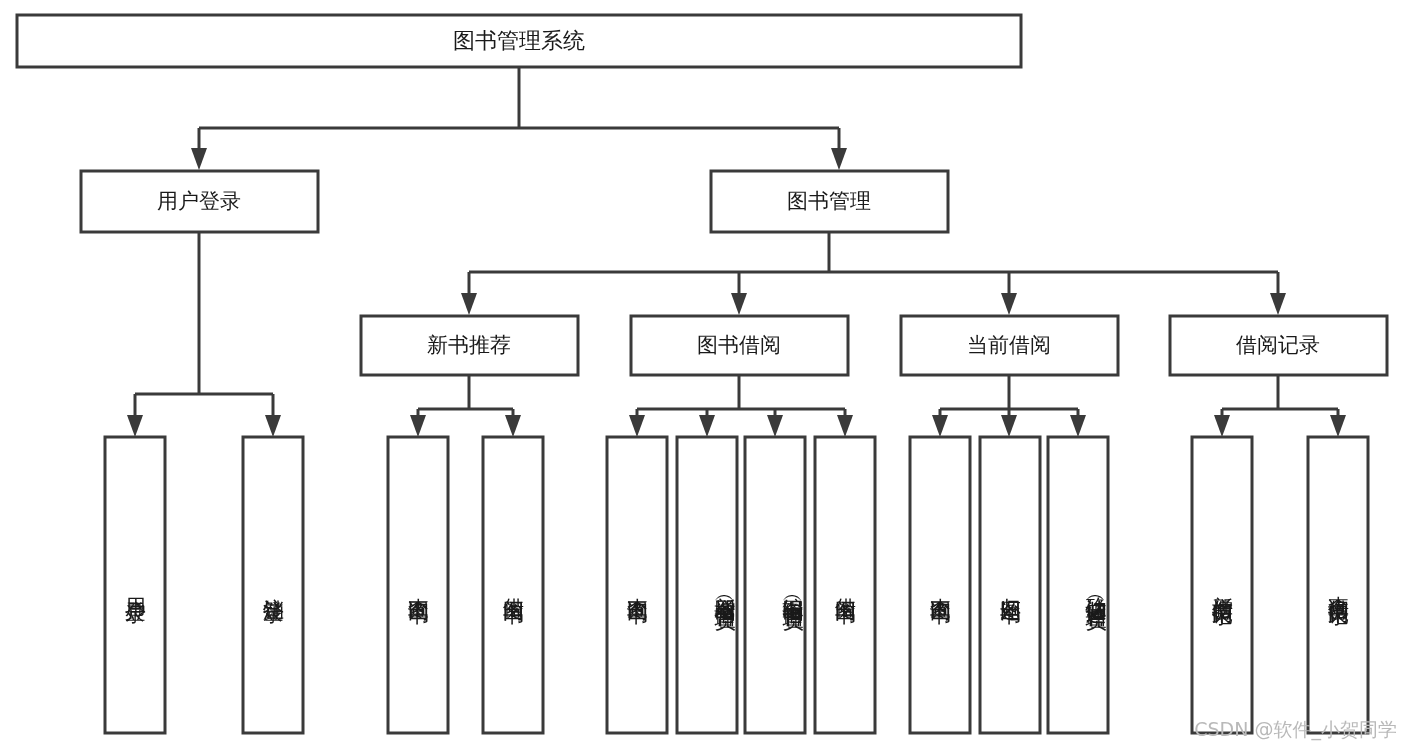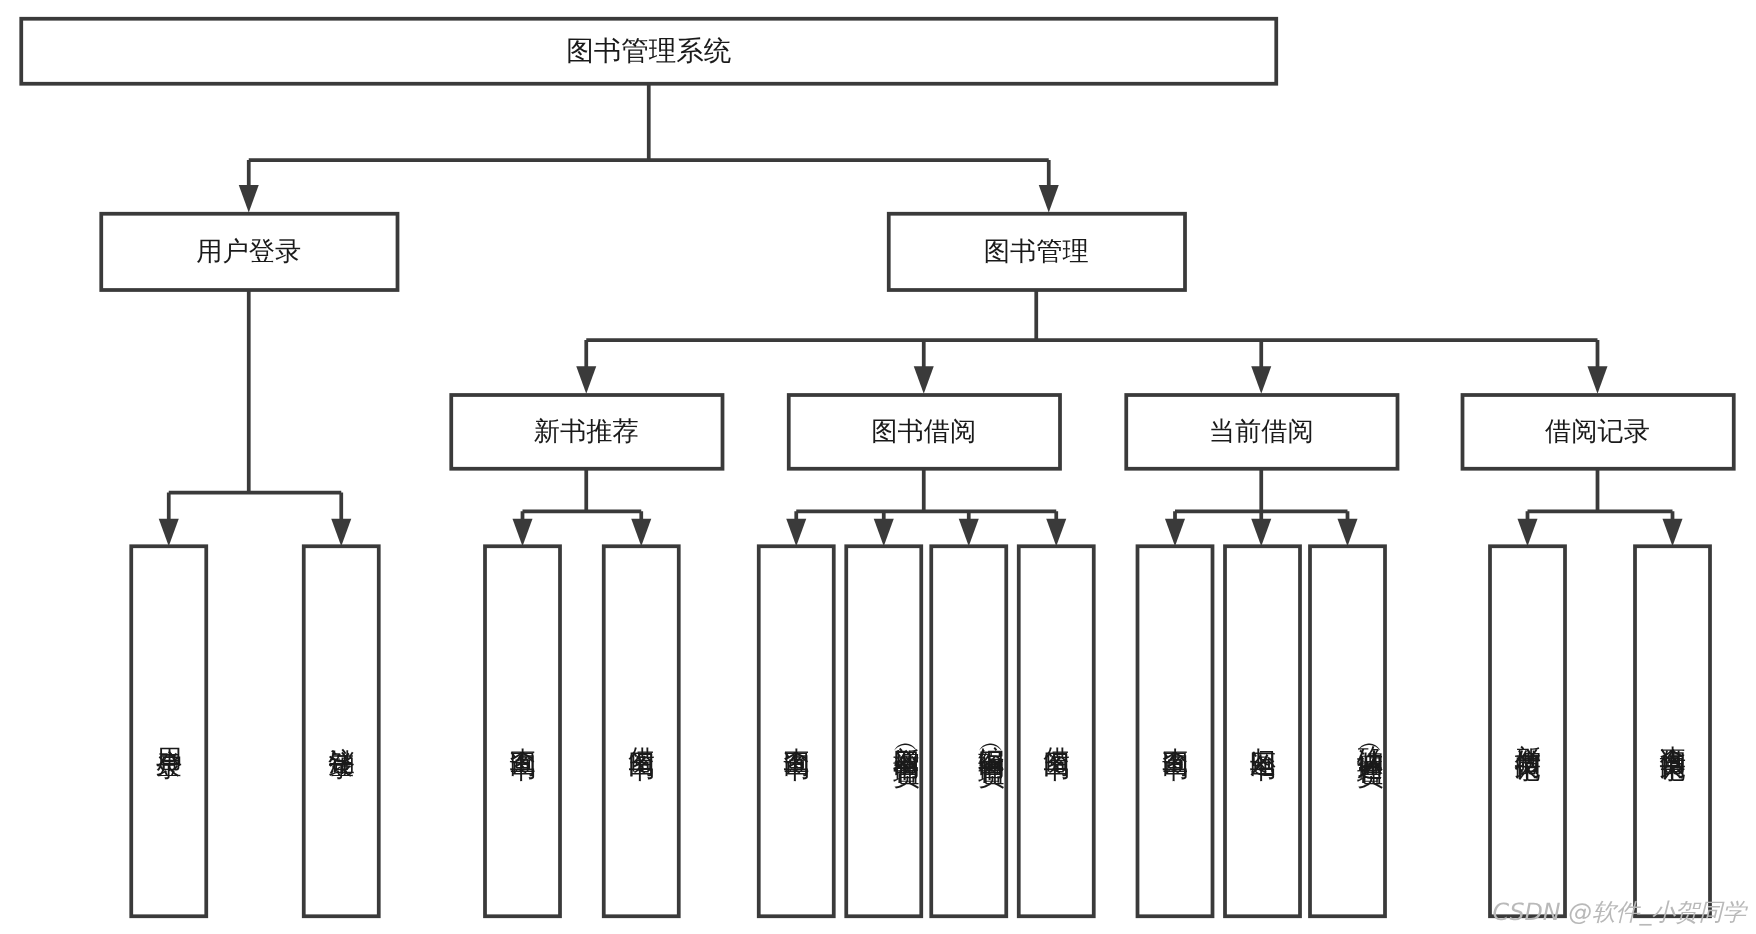--- a/index.html
+++ b/index.html
@@ -70,21 +70,20 @@
   }
   .watermark {
     position: absolute;
     right: 8px;
     bottom: 4px;
     font-family: "DejaVu Sans", "Liberation Sans", sans-serif;
     font-size: 19px;
     color: #b9b9b9;
     white-space: nowrap;
     pointer-events: none;
-    font-style: italic;
   }
 </style>
 </head>
 <body>
 
 <div id="diagram-root">
 
   <svg class="flow" viewBox="0 0 1405 747" xmlns="http://www.w3.org/2000/svg">
 
     <g>

